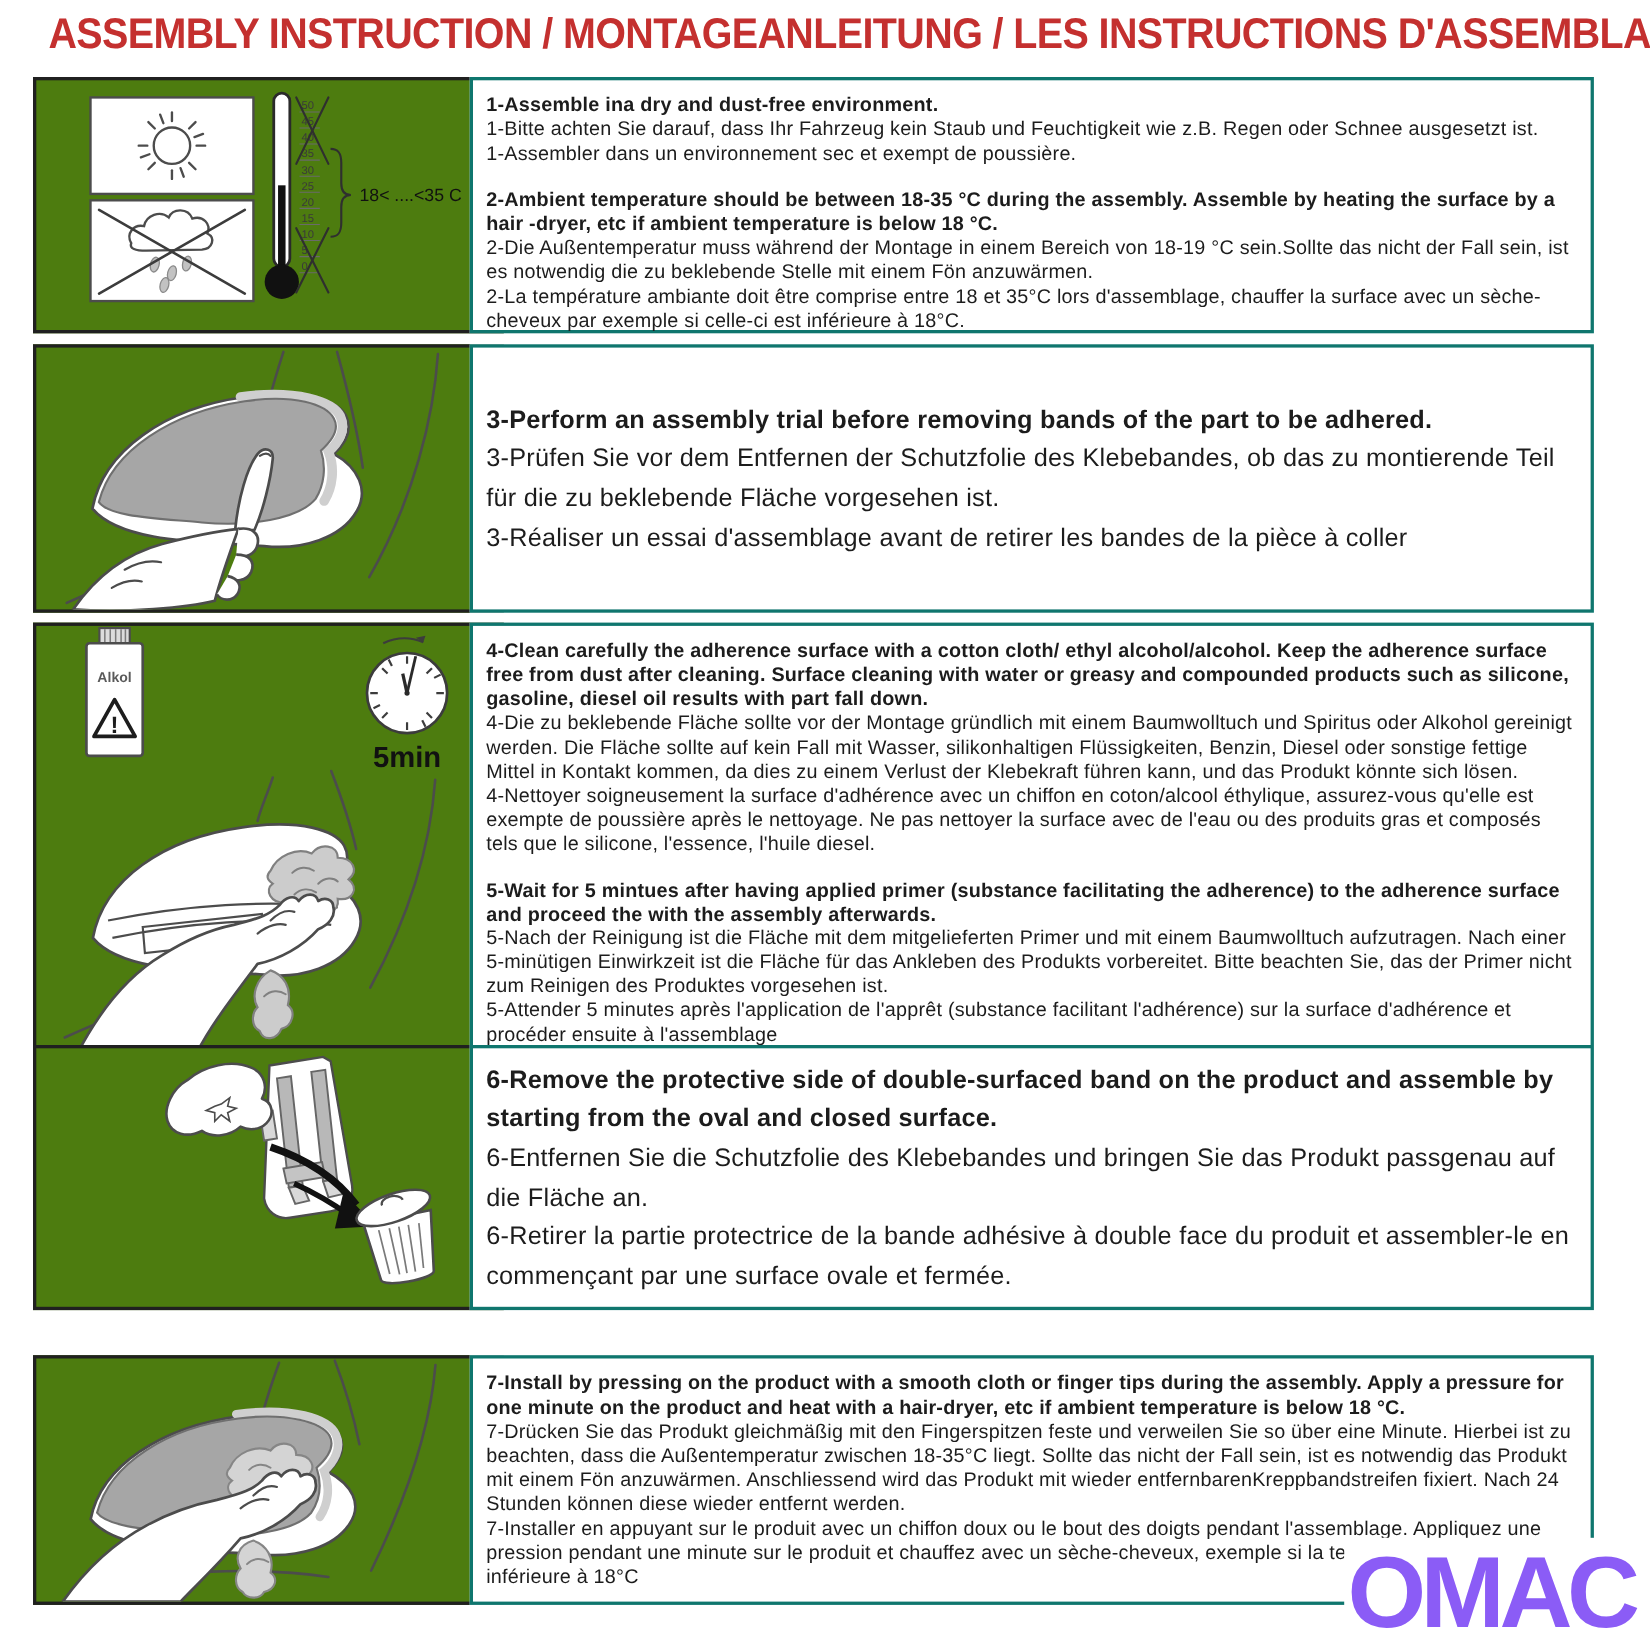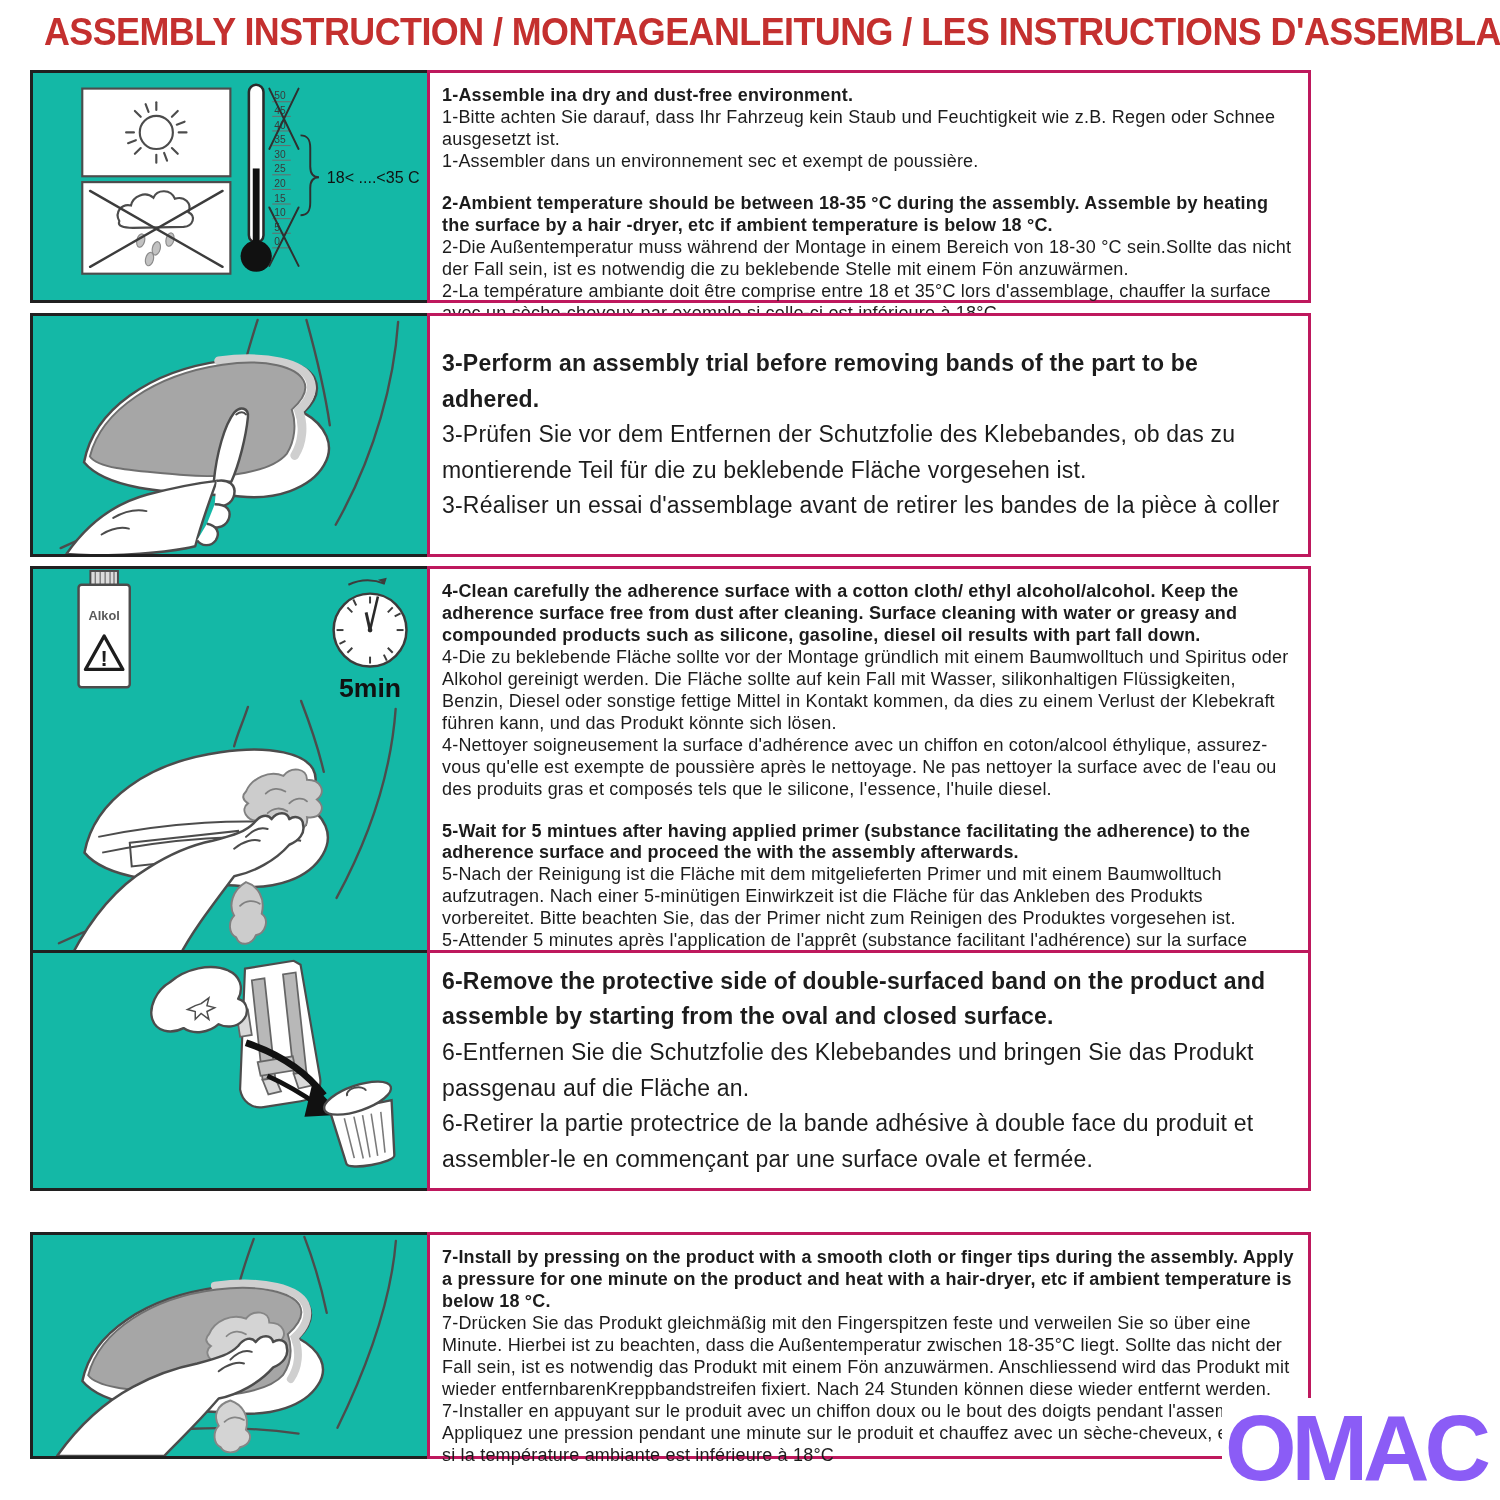--- a/index.html
+++ b/index.html
@@ -5,24 +5,24 @@
   html,body{margin:0;padding:0;background:#ffffff;}
   body{width:1500px;height:1500px;position:relative;overflow:hidden;
        font-family:"Liberation Sans","DejaVu Sans",sans-serif;color:#1c1c1c;}
 
   .page-title{position:absolute;left:44px;top:10px;font-size:39px;font-weight:bold;
        color:#c4302f;white-space:nowrap;letter-spacing:-0.6px;
        transform:scaleX(0.92);transform-origin:left top;}
 
   .row{position:absolute;left:0;width:1500px;}
   .illus{position:absolute;left:30px;width:428px;top:0;bottom:0;
-       border:3px solid #202020;background:#14b8a6;box-sizing:border-box;}
+       border:3px solid #202020;background:#4d7c0f;box-sizing:border-box;}
   .illus svg{display:block;width:100%;height:100%;}
-  .txt{position:absolute;left:427px;width:884px;top:0;bottom:0;
-       border:3px solid #be185d;background:#fff;box-sizing:border-box;}
+  .txt{position:absolute;left:427px;width:1022px;top:0;bottom:0;
+       border:3px solid #0f766e;background:#fff;box-sizing:border-box;}
   .txt p{margin:0;letter-spacing:0.2px;}
   .small .txt{padding:12px 14px 0 12px;}
   .small p{font-size:18px;line-height:1.22;}
   .big .txt{display:flex;flex-direction:column;justify-content:center;padding:0 14px 0 12px;}
   .big p{font-size:23px;line-height:1.55;max-width:985px;}
   .b{font-weight:bold;}
   .gap{margin-top:20px !important;}
 
   .logo{position:absolute;left:1222px;top:1398px;right:0;height:100px;background:#fff;
         display:flex;align-items:center;justify-content:flex-end;padding-right:14px;
@@ -111,21 +111,21 @@
       </g>
       <path d="M252,64 C260,64 262,69 262,77 L262,96 C262,104 266,107 271,107 C266,107 262,110 262,118 L262,133 C262,141 260,146 252,146" fill="none" stroke="#2f2f2f" stroke-width="2"></path>
       <text x="279" y="113" font-size="16.5" fill="#111">18&lt; ....&lt;35 C</text>
     </svg>
   </div>
   <div class="txt">
     <p class="b">1-Assemble ina dry and dust-free environment.</p>
     <p>1-Bitte achten Sie darauf, dass Ihr Fahrzeug kein Staub und Feuchtigkeit wie z.B. Regen oder Schnee ausgesetzt ist.</p>
     <p>1-Assembler dans un environnement sec et exempt de poussière.</p>
     <p class="b gap">2-Ambient temperature should be between 18-35 °C  during the assembly. Assemble by heating the surface by a hair -dryer, etc if ambient temperature is below 18 °C.</p>
-    <p>2-Die Außentemperatur muss während der Montage in einem Bereich von 18-30 °C  sein.Sollte das nicht der Fall sein, ist es notwendig die zu beklebende Stelle mit einem Fön anzuwärmen.</p>
+    <p>2-Die Außentemperatur muss während der Montage in einem Bereich von 18-19 °C  sein.Sollte das nicht der Fall sein, ist es notwendig die zu beklebende Stelle mit einem Fön anzuwärmen.</p>
     <p>2-La température ambiante doit être comprise entre 18 et 35°C lors d'assemblage, chauffer la surface avec un sèche-cheveux par exemple si celle-ci est inférieure à 18°C.</p>
   </div>
 </section>
 
 <section class="row big" style="top:313px;height:244px;">
   <div class="illus">
     <svg viewBox="0 0 388 244">
       <g stroke="#4c4c4c" stroke-width="2.4" fill="none" stroke-linecap="round">
         <path d="M208,4 C199,32 190,62 185,92"></path>
         <path d="M258,4 C268,40 277,78 282,112"></path>

